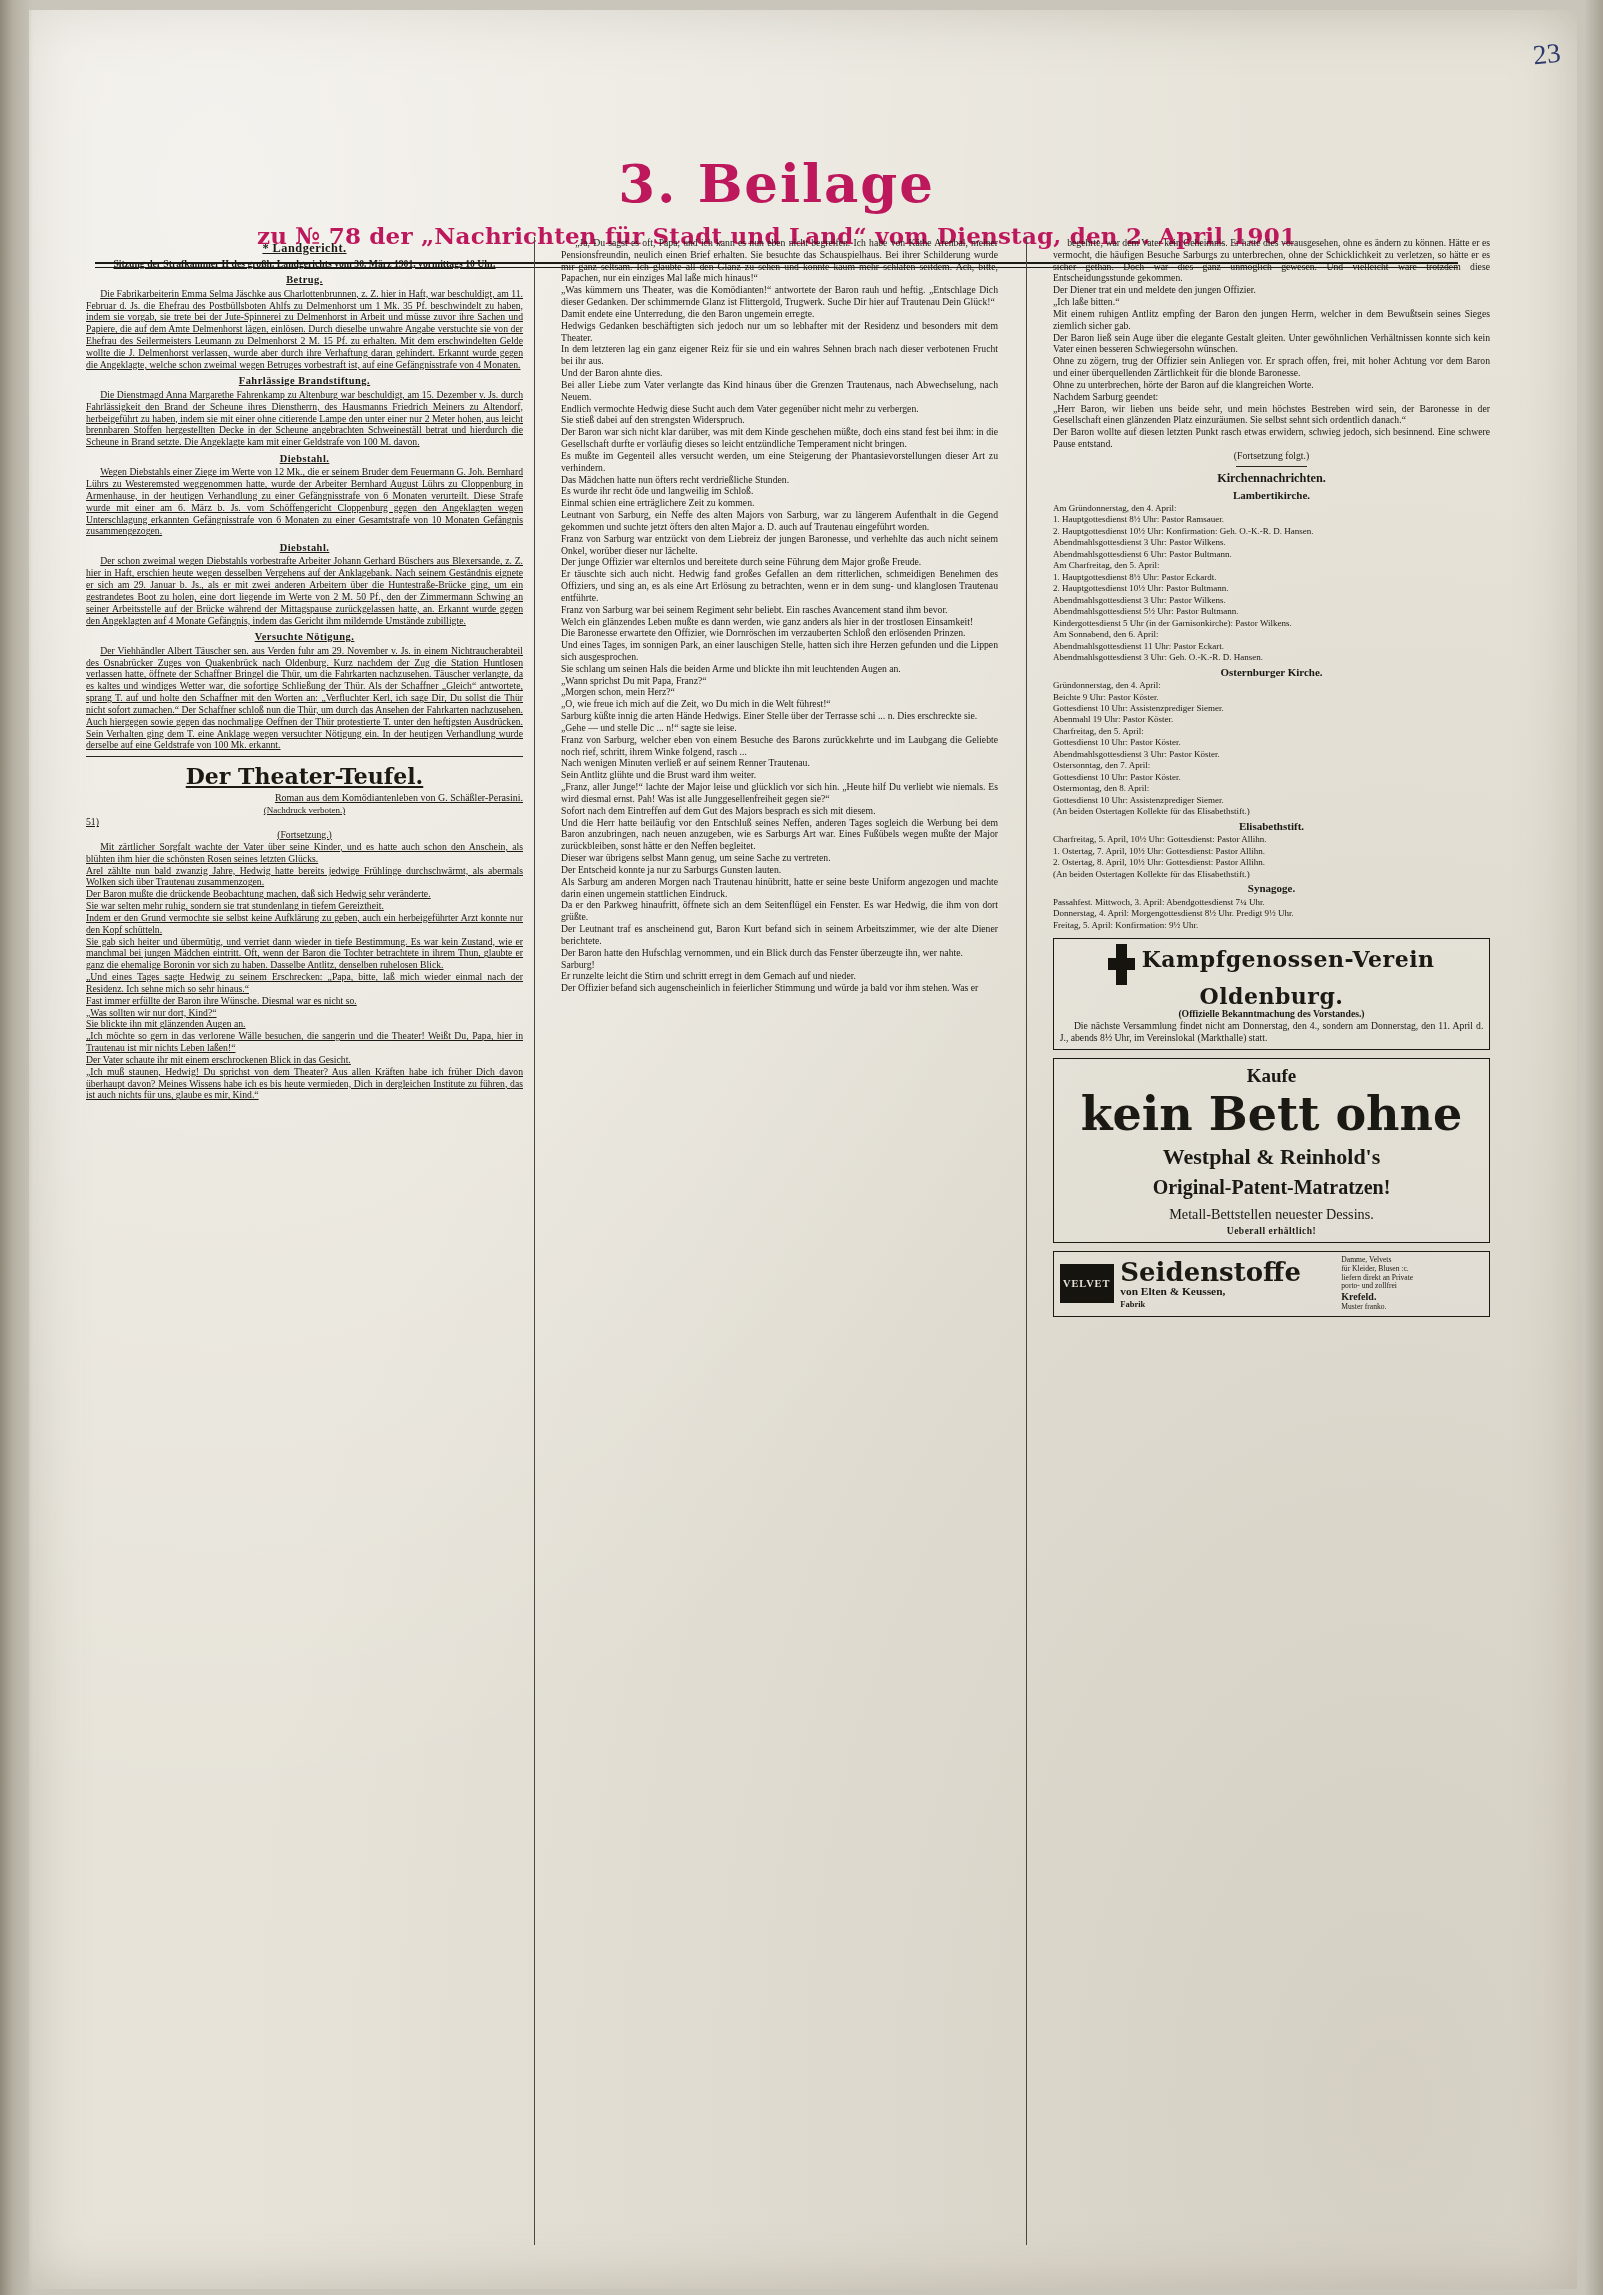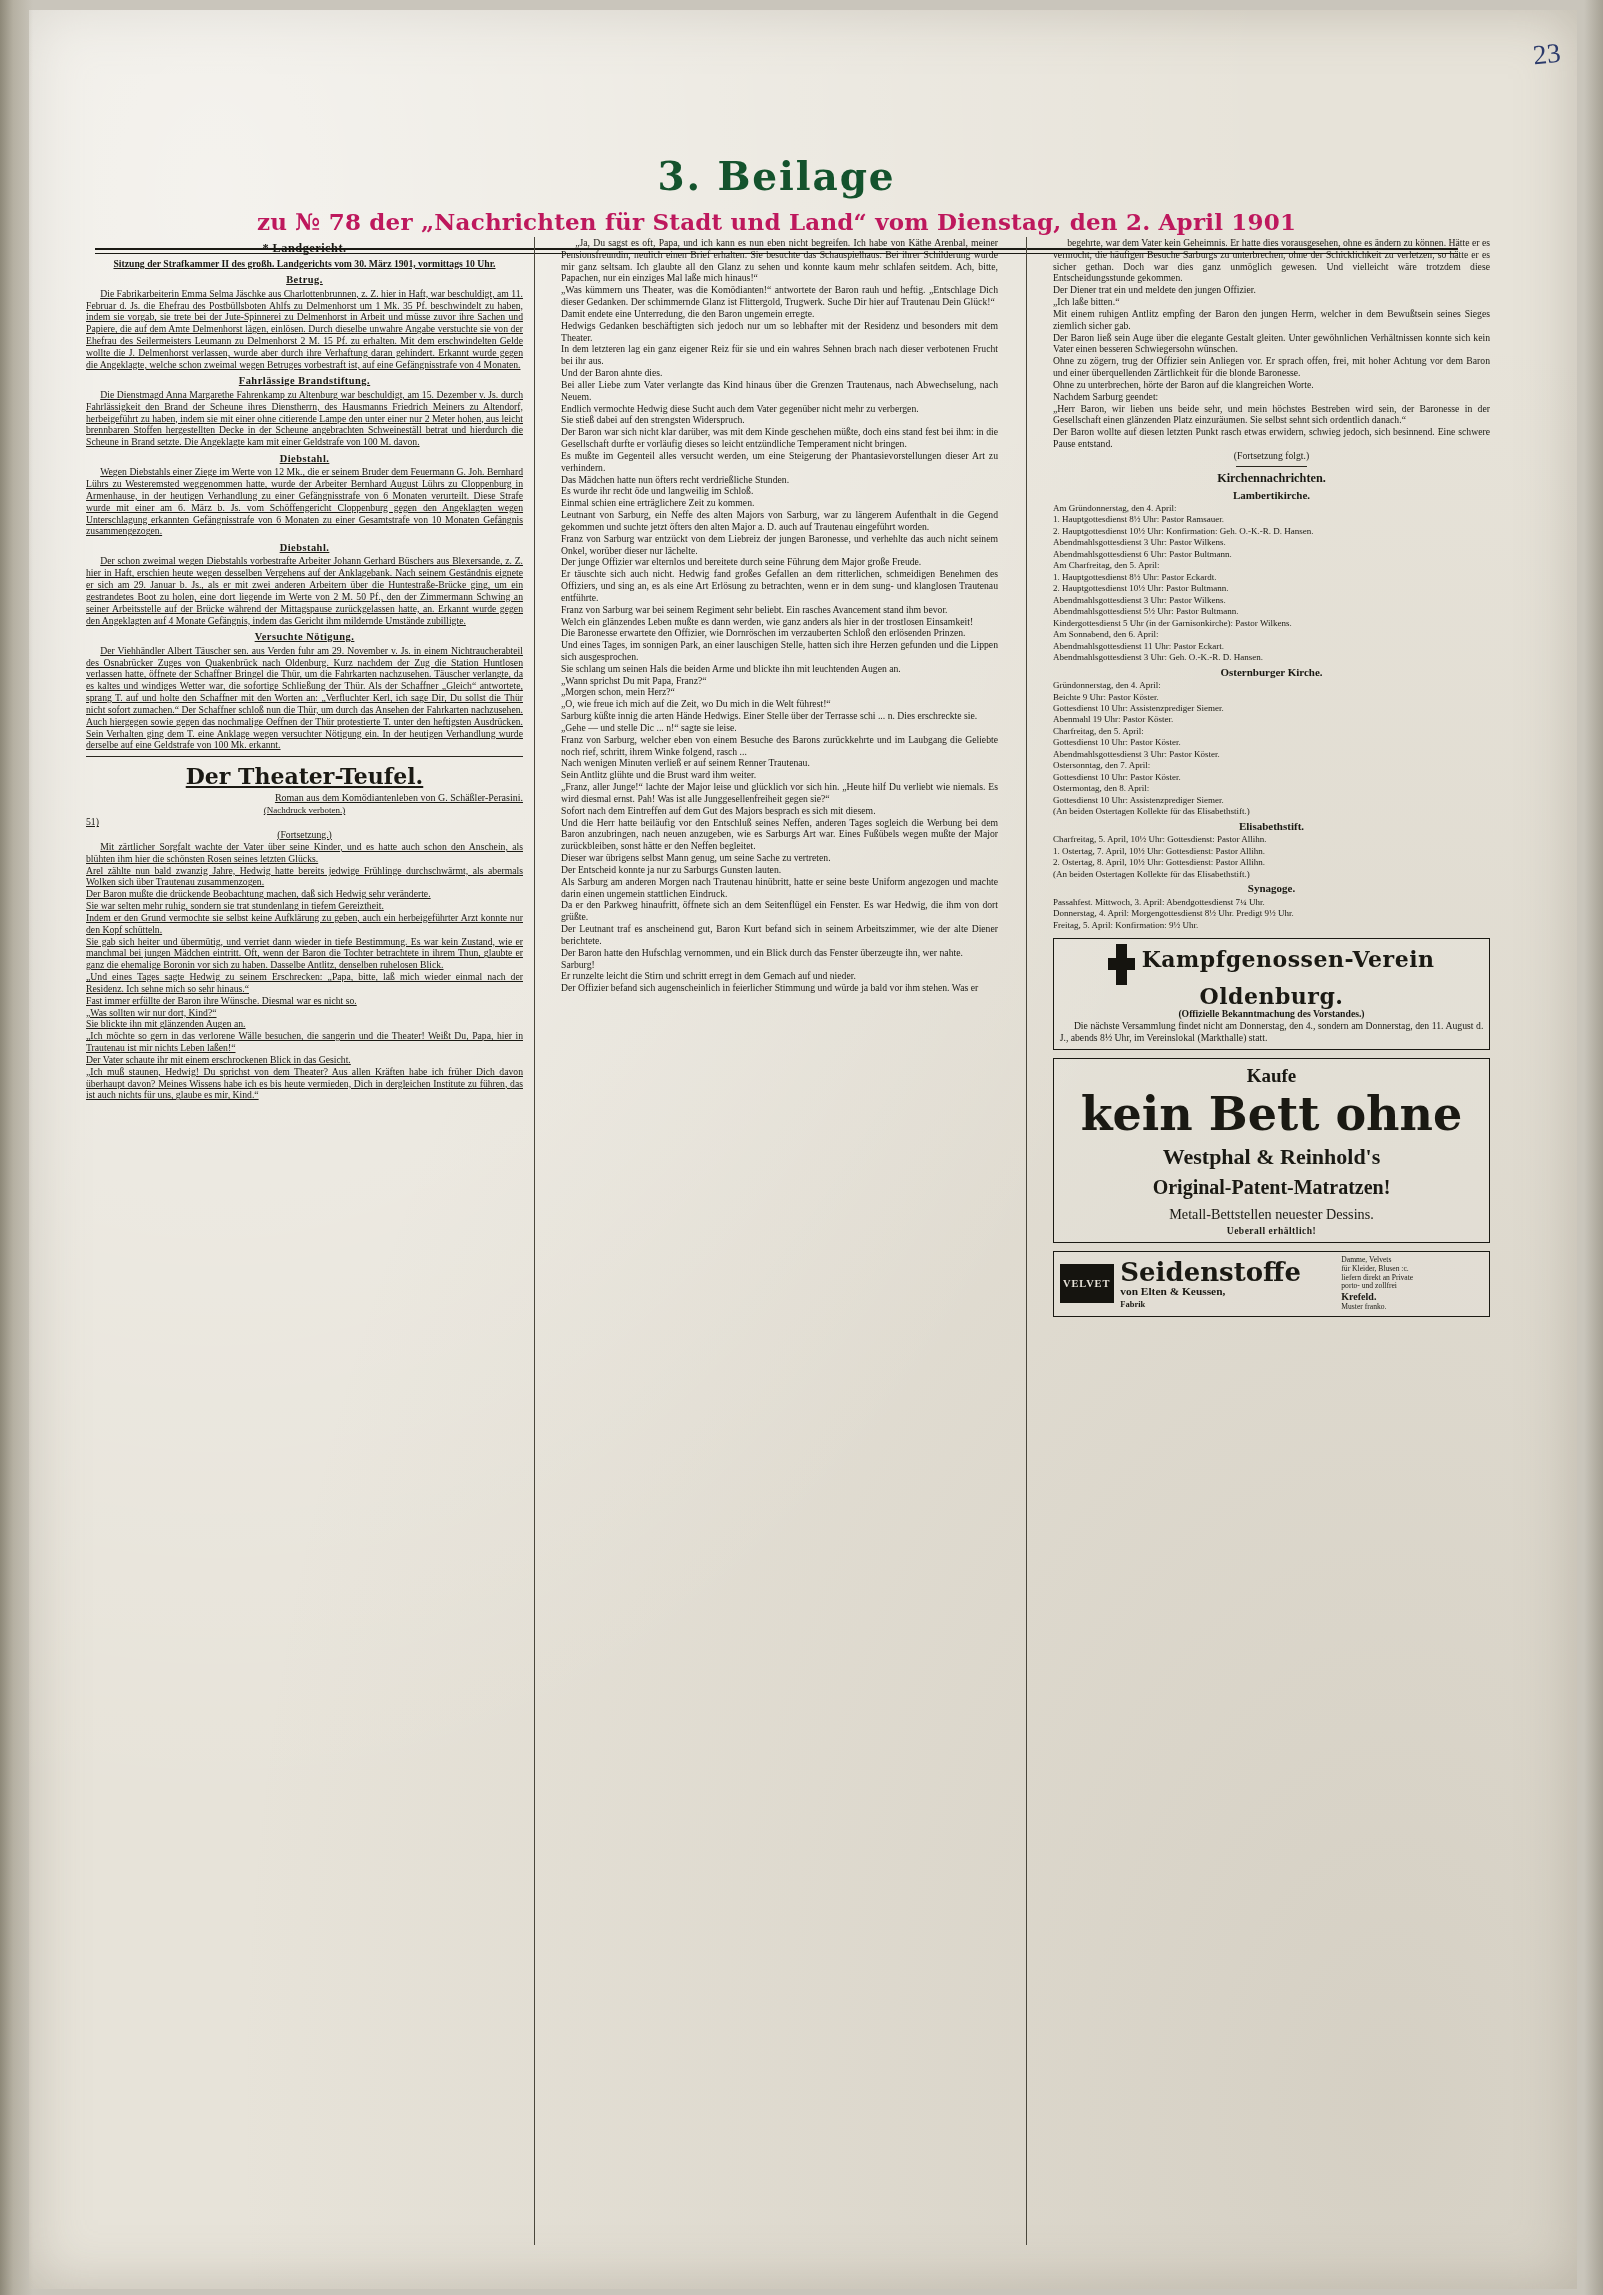--- a/index.html
+++ b/index.html
@@ -43,23 +43,23 @@
   }
 
   
   .masthead{
     position:absolute; left:95px; top:157px; width:1363px;
     text-align:center;
   }
   .mast-title{
     font-family:"DejaVu Serif", serif;
     font-weight:bold;
-    font-size:39px;
+    font-size:53px;
     letter-spacing:1.9px;
-    color:#14532d;
+    color:#be185d;
     line-height:1;
   }
   .mast-sub{
     font-family:"DejaVu Serif", serif;
     font-weight:bold;
     font-size:23px;
     color:#be185d;
     margin-top:12.3px;
     letter-spacing:0.2px;
   }
@@ -359,21 +359,21 @@
       <p class="ln small">Donnerstag, 4. April: Morgengottesdienst 8½ Uhr. Predigt 9½ Uhr.</p>
       <p class="ln small">Freitag, 5. April: Konfirmation: 9½ Uhr.</p>
     </div>
 
     <div class="ad">
       <div class="ad-center">
         <span class="iron-cross"></span><span class="ad-kampf-title">Kampfgenossen-Verein</span>
       </div>
       <div class="ad-kampf-title">Oldenburg.</div>
       <p class="ctr b">(Offizielle Bekanntmachung des Vorstandes.)</p>
-      <p>Die nächste Versammlung findet nicht am Donnerstag, den 4., sondern am Donnerstag, den 11. August d. J., abends 8½ Uhr, im Vereinslokal (Markthalle) statt.</p>
+      <p>Die nächste Versammlung findet nicht am Donnerstag, den 4., sondern am Donnerstag, den 11. April d. J., abends 8½ Uhr, im Vereinslokal (Markthalle) statt.</p>
     </div>
 
     <div class="ad">
       <div class="bett-kaufe">Kaufe</div>
       <div class="bett">kein Bett ohne</div>
       <div class="bett-l2">Westphal &amp; Reinhold's</div>
       <div class="bett-l3">Original-Patent-Matratzen!</div>
       <div class="bett-l4">Metall-Bettstellen neuester Dessins.</div>
       <div class="bett-l5">Ueberall erhältlich!</div>
     </div>

